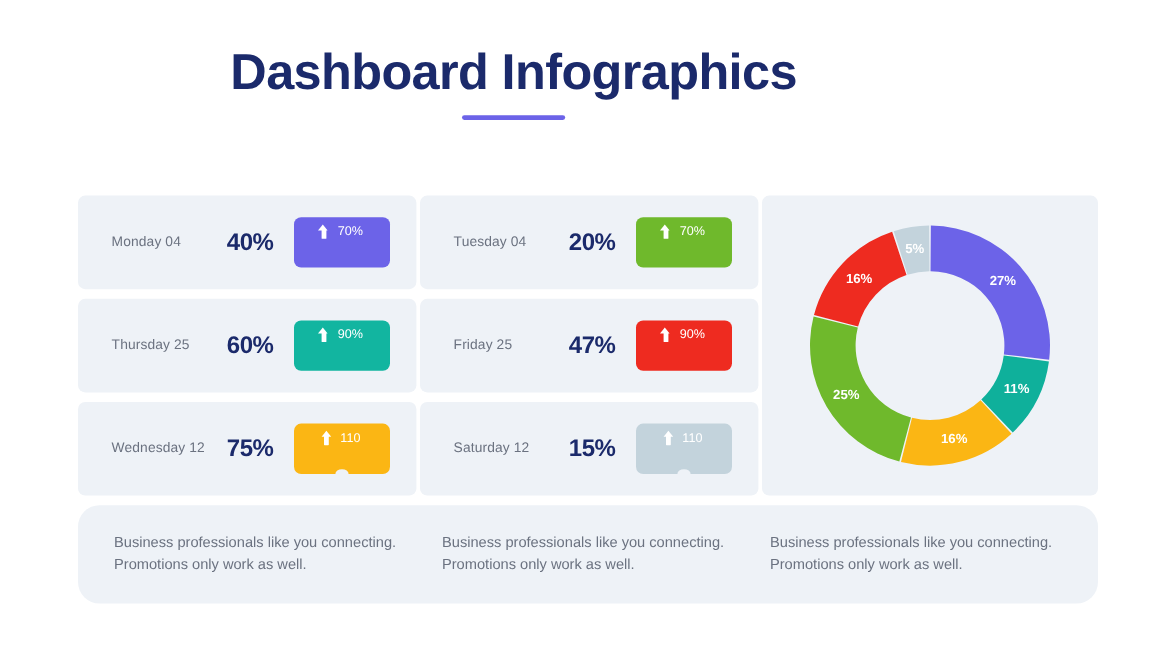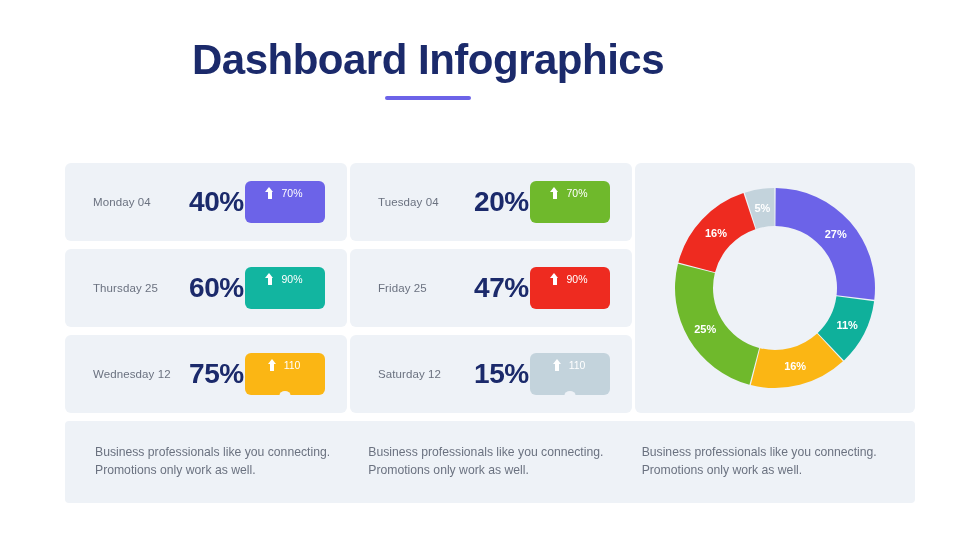--- a/index.html
+++ b/index.html
@@ -82,21 +82,21 @@
 
   .stat-label {
     font-size: 11.5px;
     color: #6b7280;
     width: 86px;
     flex-shrink: 0;
     letter-spacing: 0.1px;
   }
 
   .stat-value {
-    font-size: 28px;
+    font-size: 20px;
     font-weight: bold;
     color: #1b2a6b;
     flex: 1;
     text-align: left;
     padding-left: 10px;
     letter-spacing: -0.4px;
   }
 
   .badge {
     position: relative;
@@ -176,21 +176,21 @@
     font-size: 11px;
     font-weight: bold;
     fill: #ffffff;
     text-anchor: middle;
     dominant-baseline: central;
   }
 
   
   .captions-card {
     background: #eef2f7;
-    border-radius: 4px;
+    border-radius: 18px;
     margin-top: 8px;
     height: 82px;
     display: flex;
     align-items: center;
     padding: 0 0 0 30px;
     box-sizing: border-box;
   }
   .caption {
     width: 276px;
     font-size: 12.2px;

